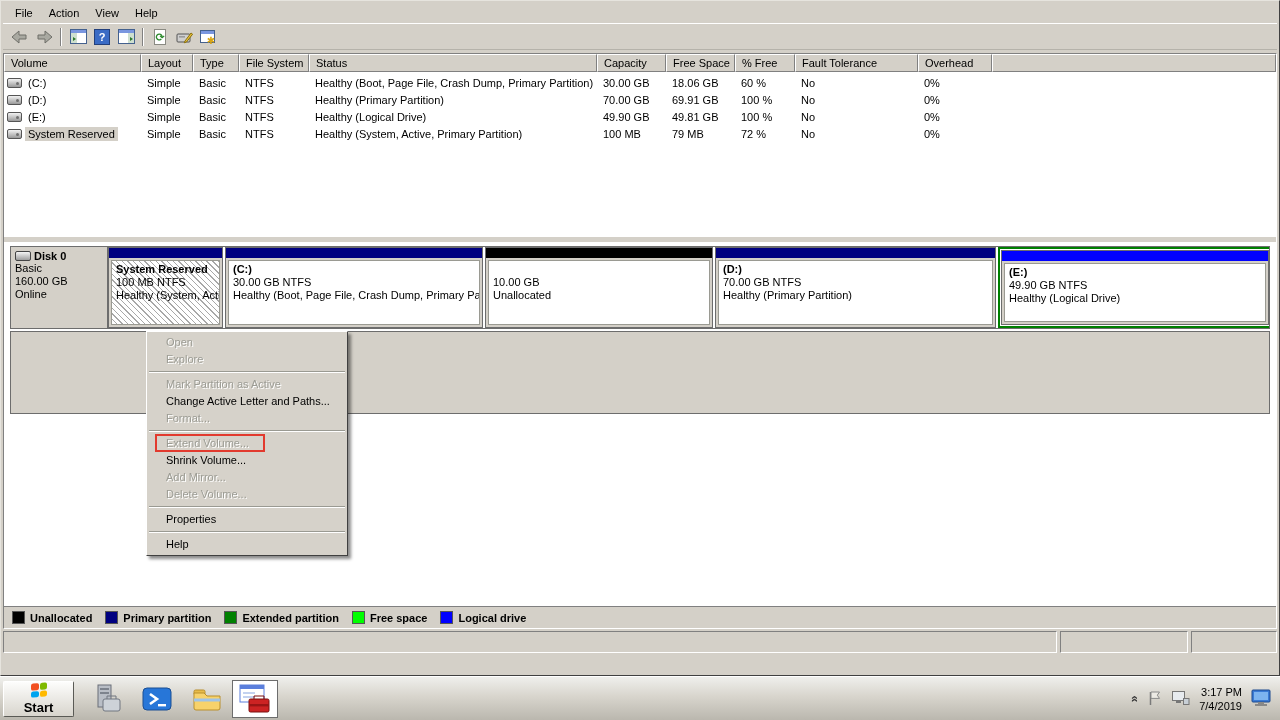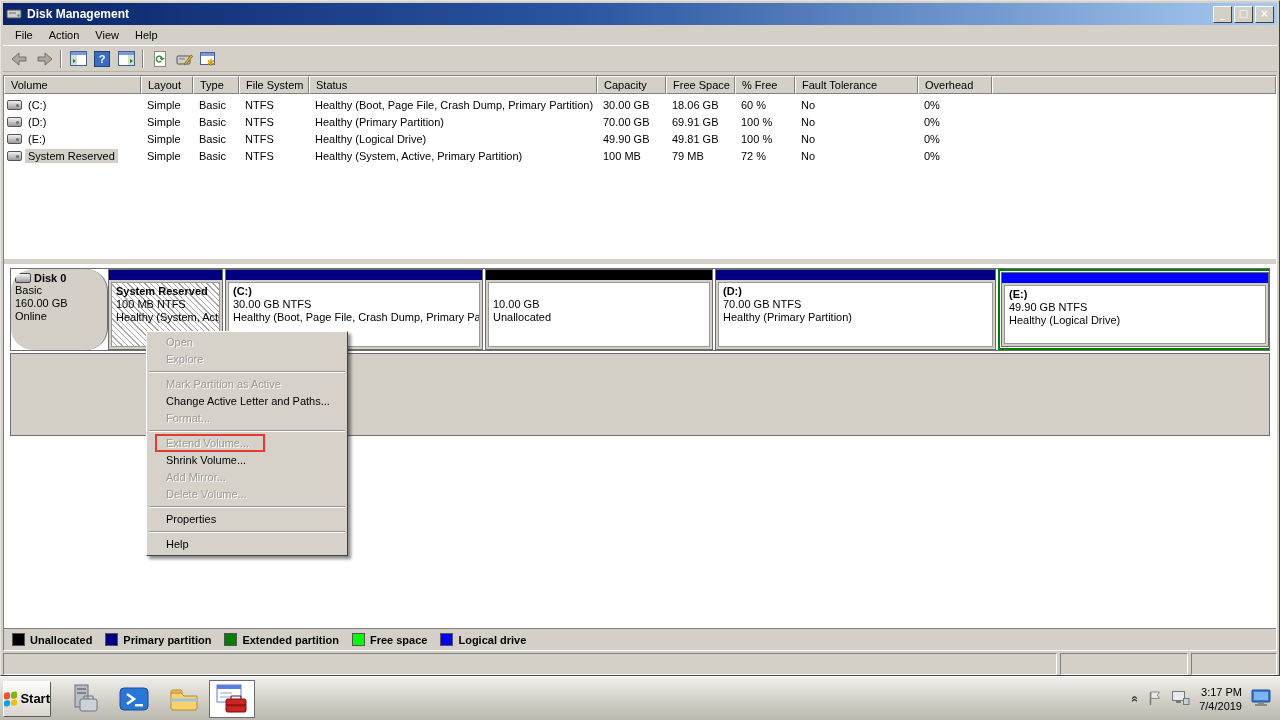--- a/index.html
+++ b/index.html
@@ -39,21 +39,21 @@
   .drive-ico { width:15px; height:10px; flex:0 0 auto; background:linear-gradient(#f2f2f2,#9a9a9a);
                border:1px solid #555; border-radius:2px; position:relative; }
   .drive-ico::after { content:""; position:absolute; right:2px; top:3px; width:3px; height:3px; background:#6f6f6f; border-radius:50%; }
   .vol-label { padding:1px 3px; }
   .vol-label.sel { background:#d4d0c8; }
 
   .splitter { height:5px; background:#d4d0c8; flex:0 0 auto; }
   .diskpane { flex:1; display:flex; flex-direction:column; background:#fff; overflow:hidden; }
   .disk-canvas { flex:1; padding:2px 6px 0 6px; }
   .disk-row { display:flex; border:1px solid #6d6d6d; margin-top:2px; height:83px; background:#fff; }
-  .disk-label { width:97px; flex:0 0 auto; background:#d4d0c8; border-right:1px solid #6d6d6d; padding:3px 4px; overflow:hidden;border-radius:22px; }
+  .disk-label { width:97px; flex:0 0 auto; background:#d4d0c8; border-right:1px solid #6d6d6d; padding:3px 4px; overflow:hidden; }
   .dname { font-weight:bold; display:flex; align-items:center; gap:3px; white-space:nowrap; }
   .hdd-ico { width:16px; height:10px; background:linear-gradient(#f5f5f5,#9d9d9d); border:1px solid #444; border-radius:2px; flex:0 0 auto; }
   .cd-ico { width:12px; height:12px; border-radius:50%; flex:0 0 auto;
             background:radial-gradient(circle,#fff 0 2px,#c2cec2 2px 4px,#8fa08f 4px 6px); border:1px solid #666; }
   .dline { line-height:13px; min-height:13px; white-space:nowrap; }
   .media { flex:1; display:flex; gap:2px; background:#fff; overflow:hidden; }
   .media.empty { background:#d4d0c8; }
   .part { display:flex; flex-direction:column; background:#d4d0c8; border:1px solid #6d6d6d; overflow:hidden; }
   .band { height:10px; flex:0 0 auto; }
   .pbody { flex:1; margin:2px; border:1px solid #9a9a92; background:#fff; padding:1px 4px; overflow:hidden; }
@@ -79,52 +79,39 @@
                   box-shadow:3px 3px 3px rgba(0,0,0,.45); padding:2px 0; z-index:50; }
   .menu-item { height:17px; line-height:17px; padding-left:19px; white-space:nowrap; position:relative; }
   .menu-item.disabled { color:#9c9c94; text-shadow:1px 1px 0 #fff; }
   .menu-sep { height:0; border-top:1px solid #9a9a92; border-bottom:1px solid #fff; margin:3px 2px; }
   .anno { position:absolute; left:8px; top:-1px; width:110px; height:18px; border:2px solid #e23a2e; pointer-events:none; }
 
   
   .taskbar { position:absolute; left:0; top:676px; width:1280px; height:44px;
              background:linear-gradient(#efefec 0%,#d8d5cd 45%,#bab7ae 100%); border-top:1px solid #fff;
              display:flex; align-items:center; padding:0 3px; }
-  .startbtn { width:48px; height:36px; background:linear-gradient(#fdfdfc,#d8d5cd); border:1px solid;
+  .startbtn { width:71px; height:36px; background:linear-gradient(#fdfdfc,#d8d5cd); border:1px solid;
               border-color:#fff #5a5a55 #5a5a55 #fff; border-radius:2px; display:flex; align-items:center;
-              justify-content:space-between; gap:3px; font-weight:bold; font-size:13px; }
+              justify-content:center; gap:3px; font-weight:bold; font-size:13px;flex-direction:column; }
   .flag { width:16px; height:14px; display:grid; grid-template:1fr 1fr / 1fr 1fr; gap:1px; transform:skewY(-5deg); }
   .flag i { border-radius:2px; }
   .ql { display:flex; align-items:center; gap:12px; margin-left:14px; }
   .ql-item { width:38px; height:36px; display:flex; align-items:center; justify-content:center; }
   .task-active { width:46px; height:38px; background:#fff; border:1px solid #6d6d6d; display:flex;
                  align-items:center; justify-content:center; margin-left:6px; }
   .tray { margin-left:auto; display:flex; align-items:center; gap:9px; padding-right:4px; }
   .chev { display:inline-block; transform:rotate(-90deg); font-weight:bold; color:#3c3c3c; font-size:12px; }
   .clock { text-align:right; line-height:14px; font-size:11px; }
 </style>
 </head>
 <body>
 
 <div class="screen">
 
   <div class="window">
-    <div class="titlebar">
-      <svg width="16" height="16">
-          <rect x="1" y="4" width="14" height="8" rx="1" fill="#cfcfcf" stroke="#555"></rect>
-          <rect x="3" y="6" width="7" height="2" fill="#9a9a9a"></rect>
-          <circle cx="12.5" cy="9.5" r="1.2" fill="#3aa33a"></circle>
-        </svg>
-      <span>Disk Management</span>
-      <span class="winbtns">
-        <span class="winbtn">_</span>
-        <span class="winbtn">□</span>
-        <span class="winbtn">×</span>
-      </span>
-    </div>
 
     <div class="menubar">
         <div class="mb-item">File</div>
         <div class="mb-item">Action</div>
         <div class="mb-item">View</div>
         <div class="mb-item">Help</div>
       </div>
 
     <div class="toolbar">
       <span class="tool">

